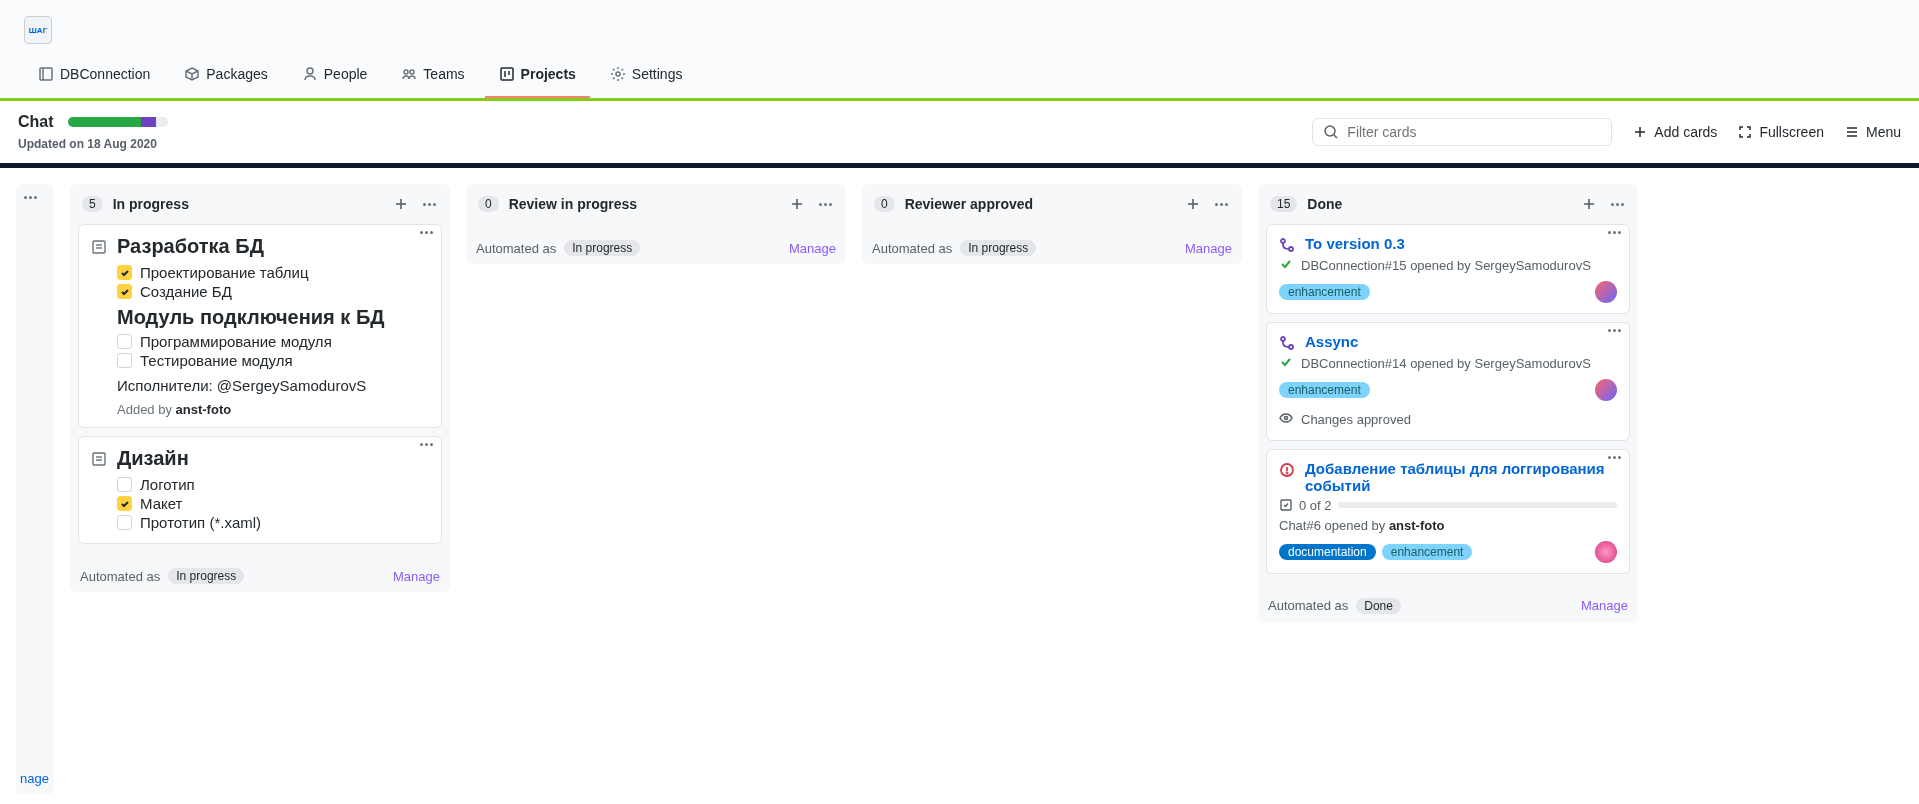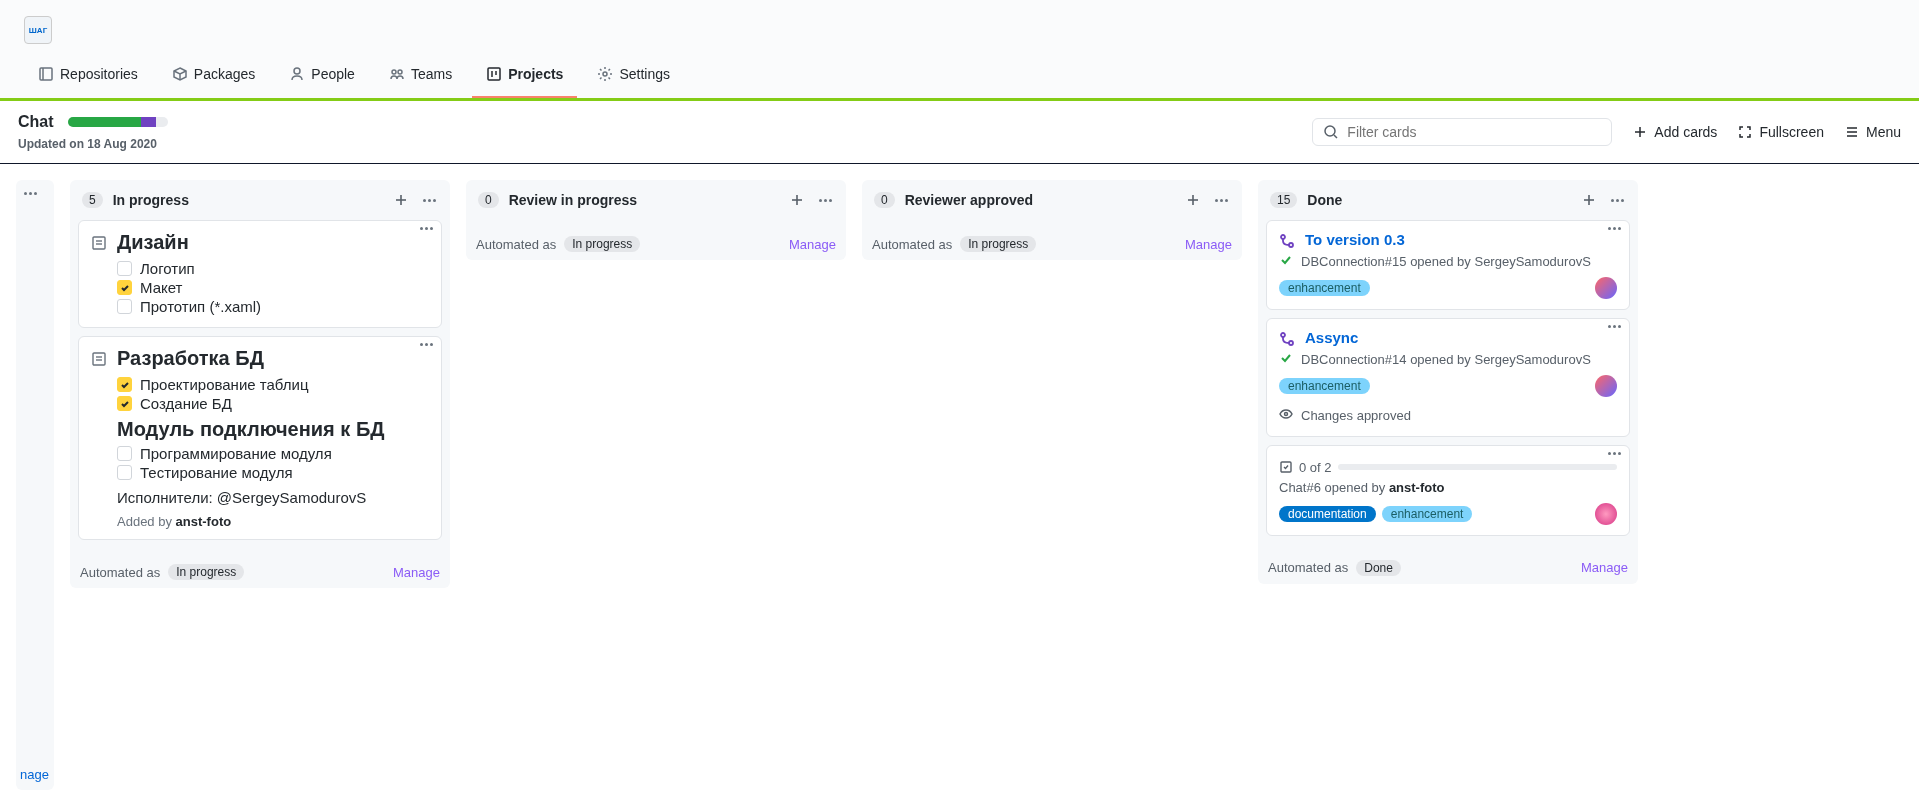--- a/index.html
+++ b/index.html
@@ -6,21 +6,21 @@
 body { font-family: -apple-system, BlinkMacSystemFont, "Segoe UI", Helvetica, Arial, sans-serif; font-size: 14px; color: #24292e; background: #fff; }
 .header { background: #fafbfc; border-bottom: 3px solid #84cc16; padding: 16px 24px 0; }
 .header-top { display: flex; align-items: center; gap: 12px; margin-bottom: 14px; }
 .logo { width: 28px; height: 28px; border: 1px solid #ccc; border-radius: 4px; display: flex; align-items: center; justify-content: center; font-size: 8px; font-weight: bold; color: #0066cc; background: #f0f4f8; }
 .org-title { font-size: 20px; font-weight: 400; }
 .nav { display: flex; gap: 6px; }
 .nav-item { display: flex; align-items: center; gap: 6px; padding: 8px 14px 14px; color: #24292e; cursor: pointer; border-bottom: 2px solid transparent; }
 .nav-item.active { border-bottom-color: #f9826c; font-weight: 600; }
 .nav-icon { width: 16px; height: 16px; fill: none; stroke: #6a737d; stroke-width: 1.5; }
 .nav-item.active .nav-icon { stroke: #24292e; }
-.toolbar { display: flex; align-items: center; padding: 12px 18px; border-bottom: 1px solid #0f172a; gap: 12px; }
+.toolbar { display: flex; align-items: center; padding: 12px 18px; border-bottom: 5px solid #0f172a; gap: 12px; }
 .toolbar-left { display: flex; flex-direction: column; gap: 6px; }
 .proj-row { display: flex; align-items: center; gap: 14px; }
 .proj-title { font-size: 16px; font-weight: 600; }
 .progress { width: 100px; height: 10px; border-radius: 5px; overflow: hidden; display: flex; background: #eaecef; }
 .prog-green { background: #28a745; }
 .prog-purple { background: #6f42c1; }
 .updated { color: #586069; font-size: 12px; font-weight: bold; }
 .toolbar-right { margin-left: auto; display: flex; align-items: center; gap: 20px; }
 .filter-box { display: flex; align-items: center; gap: 8px; border: 1px solid #e1e4e8; border-radius: 6px; padding: 5px 10px; width: 300px; }
 .filter-box input { border: none; outline: none; font-size: 14px; flex: 1; }
@@ -74,21 +74,21 @@
 <div class="header">
   <div class="header-top">
     <div class="logo">ШАГ</div>
   </div>
   <div class="nav">
     <div class="nav-item">
       <svg class="nav-icon" viewBox="0 0 16 16">
           <rect x="2" y="2" width="12" height="12" rx="1"></rect>
           <line x1="5" y1="2" x2="5" y2="14"></line>
         </svg>
-      <span>Repositories</span>
+      <span>DBConnection</span>
     </div>
     <div class="nav-item">
       <svg class="nav-icon" viewBox="0 0 16 16">
           <path d="M8 2l6 3v6l-6 3-6-3V5z"></path>
           <path d="M2 5l6 3 6-3M8 8v6"></path>
         </svg>
       <span>Packages</span>
     </div>
     <div class="nav-item">
       <svg class="nav-icon" viewBox="0 0 16 16">
@@ -206,83 +206,83 @@
               <span></span>
               <span></span>
             </div>
           </span>
         <div class="card-note-head">
           <svg class="note-icon" width="16" height="16" fill="none" stroke="#6a737d" stroke-width="1.4">
               <rect x="2" y="2" width="12" height="12" rx="1"></rect>
               <line x1="5" y1="6" x2="11" y2="6"></line>
               <line x1="5" y1="9" x2="11" y2="9"></line>
             </svg>
-          <div class="card-title">Дизайн</div>
-        </div>
-        <div class="check-row">
-            <div class="checkbox"></div>
-            <span>Логотип</span>
-          </div>
+          <div class="card-title">Разработка БД</div>
+        </div>
         <div class="check-row">
             <div class="checkbox checked">
               <svg width="10" height="10" fill="none" stroke="#24292e" stroke-width="2">
                 <path d="M2 5l2 2 4-4"></path>
               </svg>
             </div>
-            <span>Макет</span>
-          </div>
+            <span>Проектирование таблиц</span>
+          </div>
+        <div class="check-row">
+            <div class="checkbox checked">
+              <svg width="10" height="10" fill="none" stroke="#24292e" stroke-width="2">
+                <path d="M2 5l2 2 4-4"></path>
+              </svg>
+            </div>
+            <span>Создание БД</span>
+          </div>
+        <div class="card-sub-title">Модуль подключения к БД</div>
         <div class="check-row">
             <div class="checkbox"></div>
-            <span>Прототип (*.xaml)</span>
-          </div>
+            <span>Программирование модуля</span>
+          </div>
+        <div class="check-row">
+            <div class="checkbox"></div>
+            <span>Тестирование модуля</span>
+          </div>
+        <div class="executors">Исполнители: @SergeySamodurovS</div>
+        <div class="added-by"><span>Added by </span><b style="color:#24292e">anst-foto</b></div>
       </div>
 
       <div class="card">
         <span class="card-menu">
             <div class="kebab">
               <span></span>
               <span></span>
               <span></span>
             </div>
           </span>
         <div class="card-note-head">
           <svg class="note-icon" width="16" height="16" fill="none" stroke="#6a737d" stroke-width="1.4">
               <rect x="2" y="2" width="12" height="12" rx="1"></rect>
               <line x1="5" y1="6" x2="11" y2="6"></line>
               <line x1="5" y1="9" x2="11" y2="9"></line>
             </svg>
-          <div class="card-title">Разработка БД</div>
-        </div>
+          <div class="card-title">Дизайн</div>
+        </div>
+        <div class="check-row">
+            <div class="checkbox"></div>
+            <span>Логотип</span>
+          </div>
         <div class="check-row">
             <div class="checkbox checked">
               <svg width="10" height="10" fill="none" stroke="#24292e" stroke-width="2">
                 <path d="M2 5l2 2 4-4"></path>
               </svg>
             </div>
-            <span>Проектирование таблиц</span>
-          </div>
-        <div class="check-row">
-            <div class="checkbox checked">
-              <svg width="10" height="10" fill="none" stroke="#24292e" stroke-width="2">
-                <path d="M2 5l2 2 4-4"></path>
-              </svg>
-            </div>
-            <span>Создание БД</span>
-          </div>
-        <div class="card-sub-title">Модуль подключения к БД</div>
+            <span>Макет</span>
+          </div>
         <div class="check-row">
             <div class="checkbox"></div>
-            <span>Программирование модуля</span>
-          </div>
-        <div class="check-row">
-            <div class="checkbox"></div>
-            <span>Тестирование модуля</span>
-          </div>
-        <div class="executors">Исполнители: @SergeySamodurovS</div>
-        <div class="added-by"><span>Added by </span><b style="color:#24292e">anst-foto</b></div>
+            <span>Прототип (*.xaml)</span>
+          </div>
       </div>
     </div>
     <div class="col-footer">
       <span class="label">Automated as</span>
       <span class="pill">In progress</span>
       <span class="manage">Manage</span>
     </div>
   </div>
 
   <div class="column">
@@ -421,20 +421,28 @@
       </div>
 
       <div class="card">
         <span class="card-menu">
             <div class="kebab">
               <span></span>
               <span></span>
               <span></span>
             </div>
           </span>
+        <div class="issue-row">
+          <svg class="issue-icon" width="16" height="16" fill="none" stroke="#d73a49" stroke-width="1.8">
+              <circle cx="8" cy="8" r="6"></circle>
+              <line x1="8" y1="5" x2="8" y2="9"></line>
+              <circle cx="8" cy="11" r="0.5" fill="#d73a49"></circle>
+            </svg>
+          <span class="issue-title">Добавление таблицы для логгирования событий</span>
+        </div>
         <div class="task-progress">
           <svg width="14" height="14" fill="none" stroke="#586069" stroke-width="1.4">
               <rect x="2" y="2" width="10" height="10" rx="1"></rect>
               <path d="M5 7l1.5 1.5L9 5.5"></path>
             </svg>
           <span>0 of 2</span>
           <div class="bar"></div>
         </div>
         <div class="issue-meta-row">
           <span class="text"><span>Chat#6 opened by </span><b>anst-foto</b></span>

